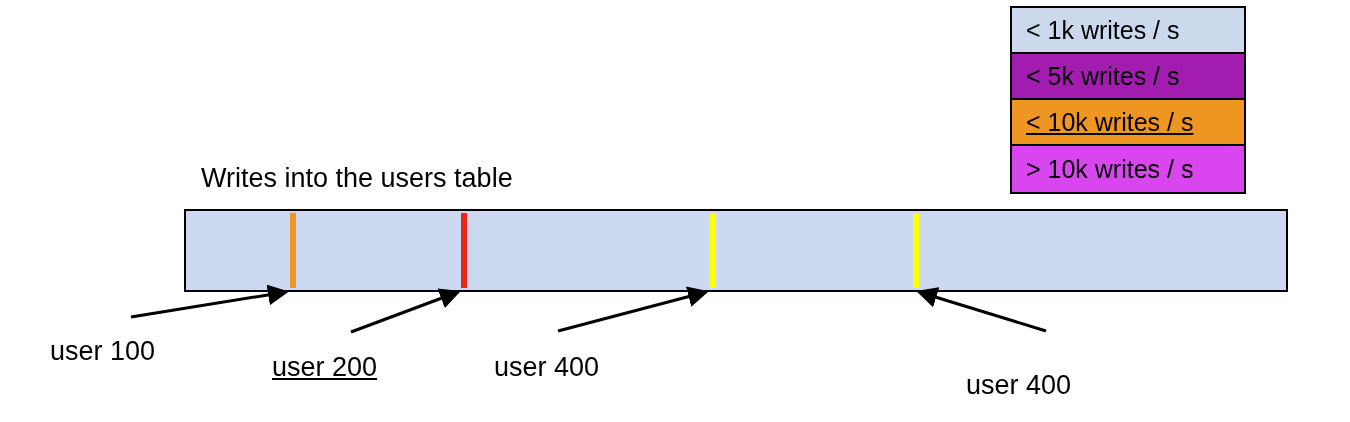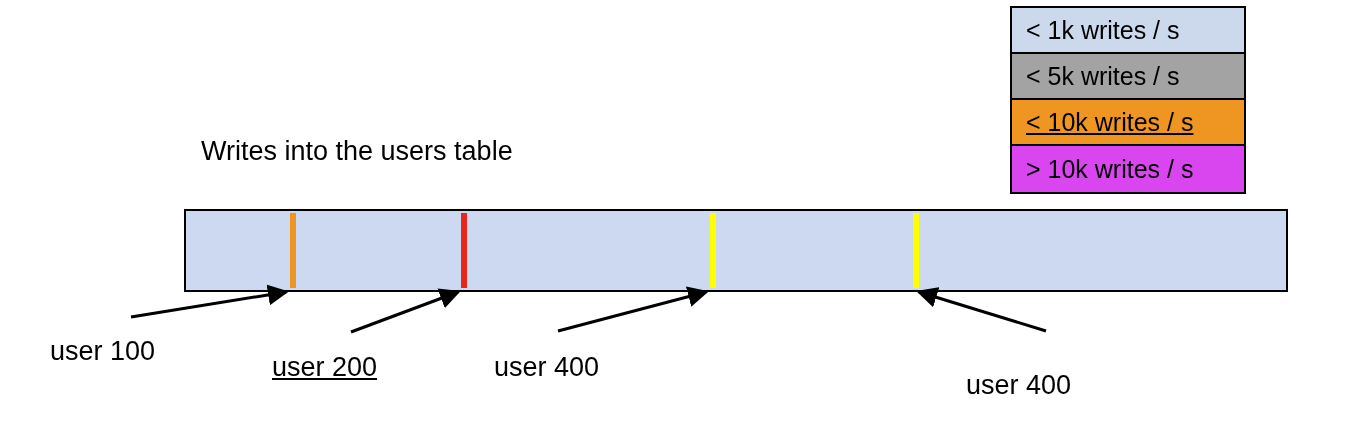--- a/index.html
+++ b/index.html
@@ -37,21 +37,21 @@
     border-bottom: 2px solid #000000;
   }
   .legend-row:last-child {
     border-bottom: none;
   }
 
   
   #chart-title {
     position: absolute;
     left: 201px;
-    top: 138px;
+    top: 165px;
     font-size: 27px;
     line-height: 1;
     white-space: nowrap;
   }
 
   
   #bar-wrap {
     position: absolute;
     left: 184px;
     top: 209px;
@@ -93,21 +93,21 @@
     pointer-events: none;
   }
 </style>
 </head>
 <body>
 
 <div id="legend">
   <div class="legend-row" style="background:#ccd9ec;">
     <span>&lt; 1k writes / s</span>
   </div>
-  <div class="legend-row" style="background:#a3a3a3;">
+  <div class="legend-row" style="background:#a21caf;">
     <span>&lt; 5k writes / s</span>
   </div>
   <div class="legend-row" style="background:#ef9522;text-decoration:underline;">
     <span>&lt; 10k writes / s</span>
   </div>
   <div class="legend-row" style="background:#d946ef;">
     <span>&gt; 10k writes / s</span>
   </div>
 </div>
 

